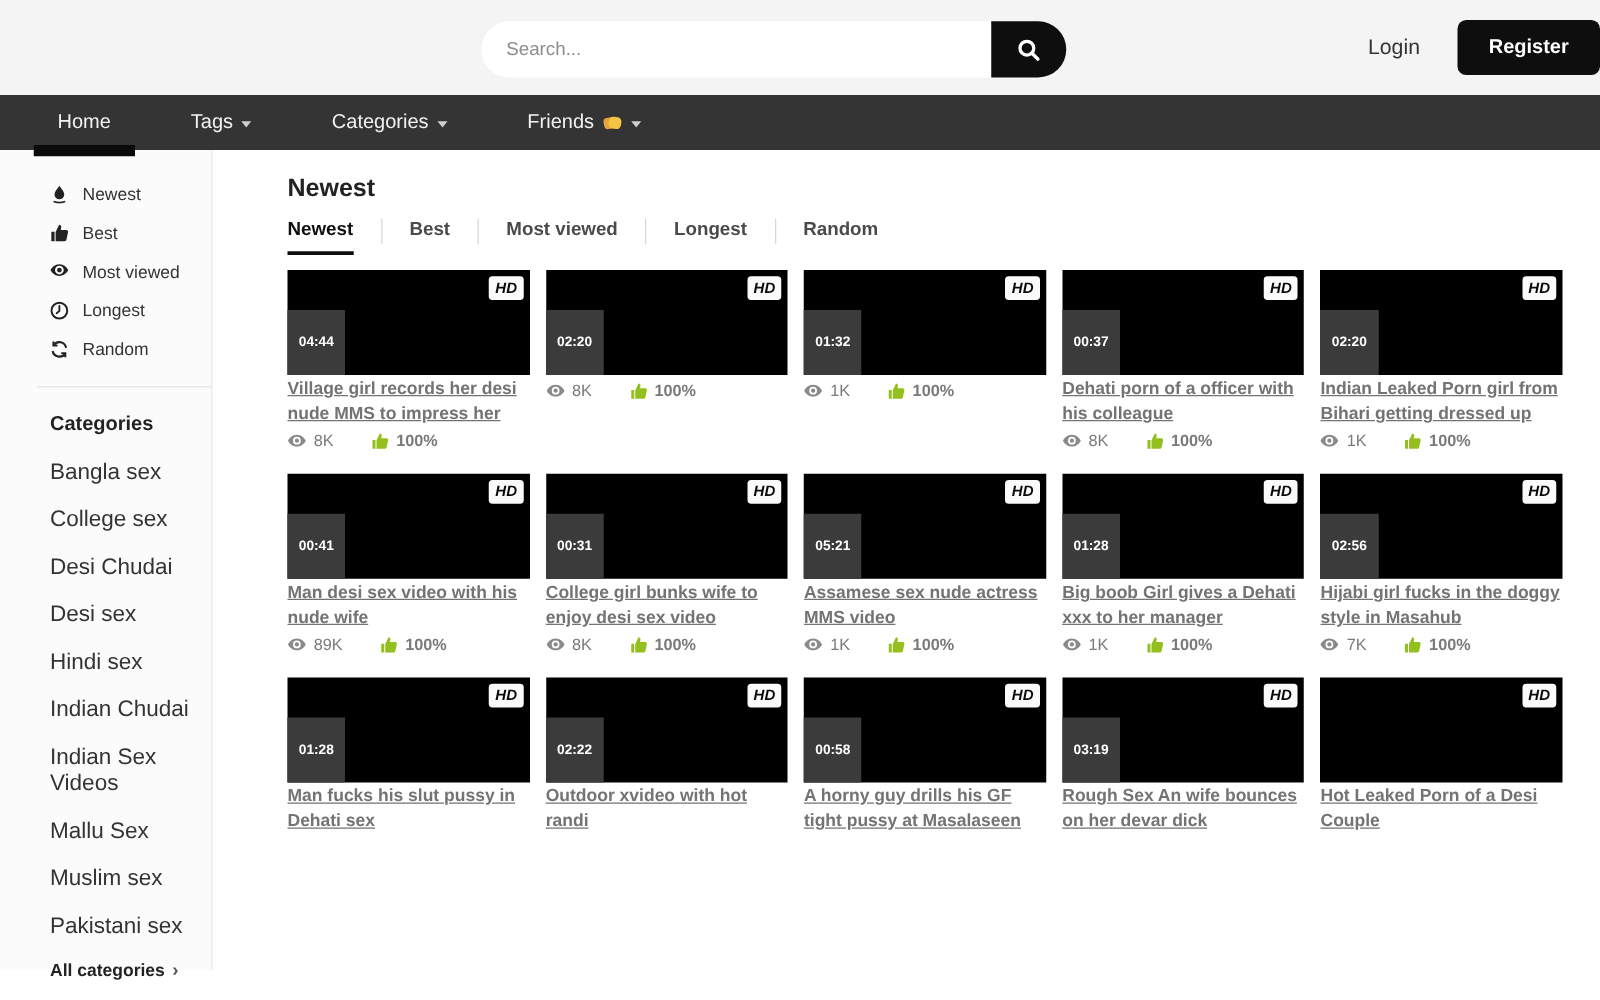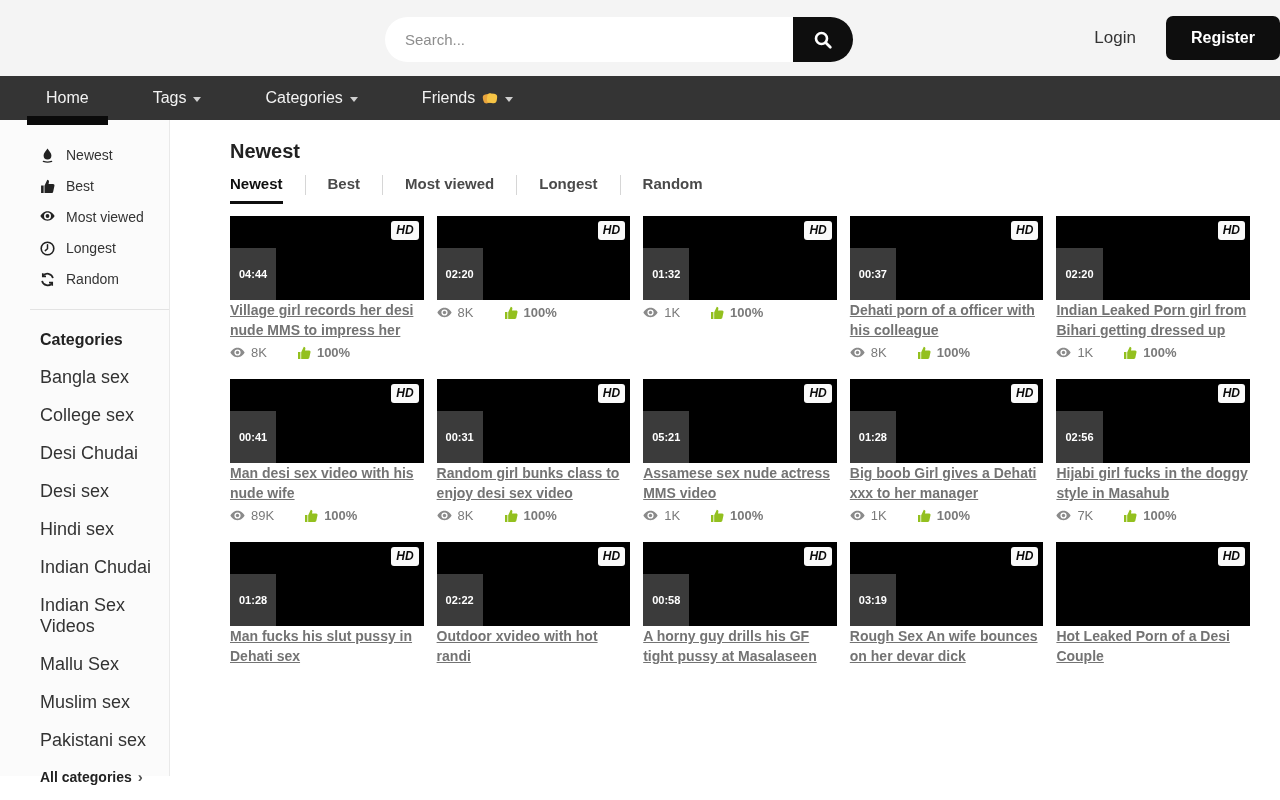--- a/index.html
+++ b/index.html
@@ -348,21 +348,21 @@
           </span>
           <span>100%</span>
         </span>
       </div>
     </div>
         <div class="video-card">
       <a class="thumb">
         <span class="hd-badge">HD</span>
         <span class="dur-badge">00:31</span>
       </a>
-      <a class="v-title">Random girl bunks class to enjoy desi sex video</a>
+      <a class="v-title">College girl bunks wife to enjoy desi sex video</a>
       <div class="v-stats">
         <span class="v-views">
           <span style="display:inline-flex">
             <svg width="15" height="11" viewBox="0 0 15 11">
                   <path d="M7.5 0.8 C3.8 0.8 1.3 3.6 0.4 5.5 C1.3 7.4 3.8 10.2 7.5 10.2 C11.2 10.2 13.7 7.4 14.6 5.5 C13.7 3.6 11.2 0.8 7.5 0.8 Z M7.5 8.6 A3.1 3.1 0 1 1 7.5 2.4 A3.1 3.1 0 0 1 7.5 8.6 Z" fill="#8a8a8a"></path>
                   <circle cx="7.5" cy="5.5" r="1.7" fill="#8a8a8a"></circle>
                 </svg>
           </span>
           <span>8K</span>
         </span>

